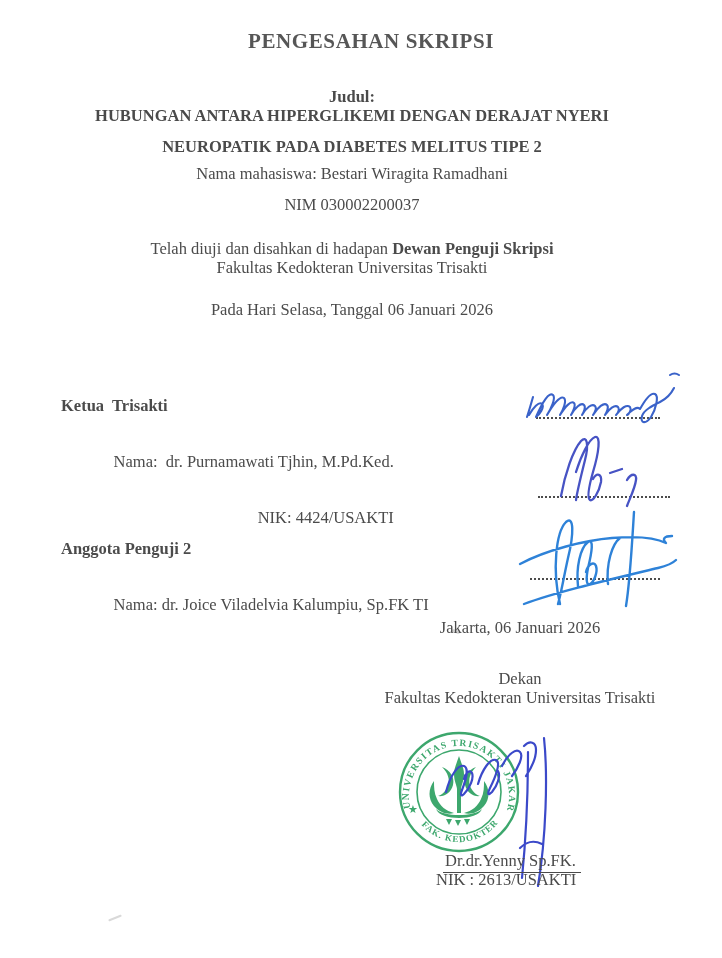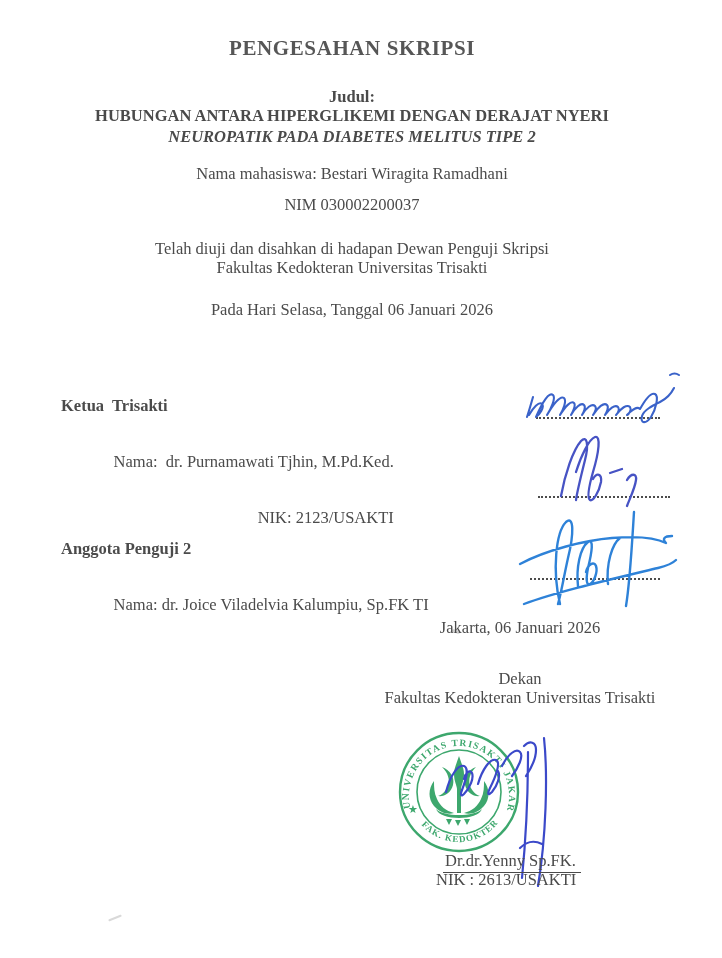--- a/index.html
+++ b/index.html
@@ -3,21 +3,21 @@
 <meta charset="utf-8">
 <style>
   html,body{margin:0;padding:0;background:#e8e8e8;}
   #page{
     position:relative;width:722px;height:958px;background:#ffffff;
     font-family:"Liberation Serif","DejaVu Serif",serif;
     color:#4b4b4b;overflow:hidden;
   }
   .abs{position:absolute;}
   .center-line{position:absolute;left:0;width:704px;text-align:center;white-space:pre;}
-  .bold{font-weight:normal;}
+  .bold{font-weight:bold;}
   .t-title{font-size:21px;font-weight:bold;letter-spacing:.6px;color:#565656;}
   .t-body{font-size:16.5px;}
   .t-thesis{font-size:16.5px;font-weight:bold;color:#4a4a4a;}
   
   .exam-block{position:absolute;left:61px;white-space:pre;}
   .exam-role{font-size:16.5px;font-weight:bold;line-height:21px;}
   .exam-row{font-size:16.5px;line-height:20px;text-align:right;}
   .exam-label{display:inline-block;width:92px;}
   
   .dotline{position:absolute;height:0;border-top:2px dotted #4c4c4c;}
@@ -26,34 +26,34 @@
   .dean-line{position:absolute;left:360px;width:320px;text-align:center;font-size:16.5px;}
   .dean-name{font-size:16.5px;border-bottom:1.5px solid #4a4a4a;padding:0 5px 1px 2px;white-space:pre;}
   .dean-nik{font-size:16.5px;white-space:pre;}
   .artifact{position:absolute;background:#aaaaaa;opacity:.55;border-radius:2px;}
 </style>
 </head>
 <body>
 
 <div id="page">
 
-  <div class="center-line t-title" style="top:36px;">PENGESAHAN SKRIPSI</div>
+  <div class="center-line t-title" style="top:29px;padding-left:19px;">PENGESAHAN SKRIPSI</div>
   <div class="center-line t-thesis" style="top:87px;text-align:center;">Judul:</div>
   <div class="center-line t-thesis" style="top:106px;">HUBUNGAN ANTARA HIPERGLIKEMI DENGAN DERAJAT NYERI</div>
-  <div class="center-line t-thesis" style="top:127px;font-style:italic;">NEUROPATIK PADA DIABETES MELITUS TIPE 2</div>
+  <div class="center-line t-thesis" style="top:137px;">NEUROPATIK PADA DIABETES MELITUS TIPE 2</div>
   <div class="center-line t-body" style="top:164px;">Nama mahasiswa: Bestari Wiragita Ramadhani</div>
   <div class="center-line t-body" style="top:195px;">NIM 030002200037</div>
   <div class="center-line t-body" style="top:239px;"><span>Telah diuji dan disahkan di hadapan </span><span class="bold">Dewan Penguji Skripsi</span></div>
   <div class="center-line t-body" style="top:258px;">Fakultas Kedokteran Universitas Trisakti</div>
   <div class="center-line t-body" style="top:300px;">Pada Hari Selasa, Tanggal 06 Januari 2026</div>
 
   <div class="exam-block" style="top:359px;">
     <div class="exam-role">Ketua  Trisakti</div>
     <div class="exam-row"><span class="exam-label">Nama</span><span>:  dr. Purnamawati Tjhin, M.Pd.Ked.</span></div>
-    <div class="exam-row"><span class="exam-label">NIK</span><span>: 2123/USAKTI</span></div>
+    <div class="exam-row"><span class="exam-label">NIK</span><span>: 4424/USAKTI</span></div>
   </div>
 
 
   <div class="exam-block" style="top:502px;">
     <div class="exam-role">Anggota Penguji 2</div>
     <div class="exam-row"><span class="exam-label">Nama</span><span>: dr. Joice Viladelvia Kalumpiu, Sp.FK TI</span></div>
   </div>
 
   <div class="dotline" style="top:417px;left:536px;width:124px;"></div>
   <div class="dotline" style="top:496px;left:538px;width:132px;"></div>

